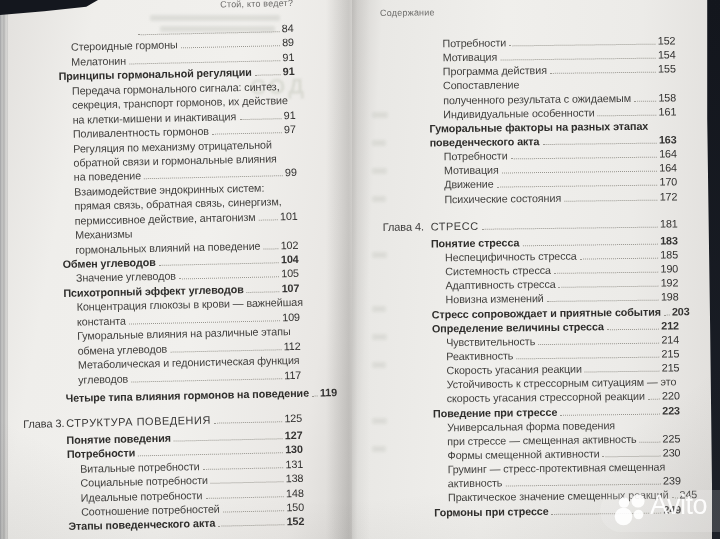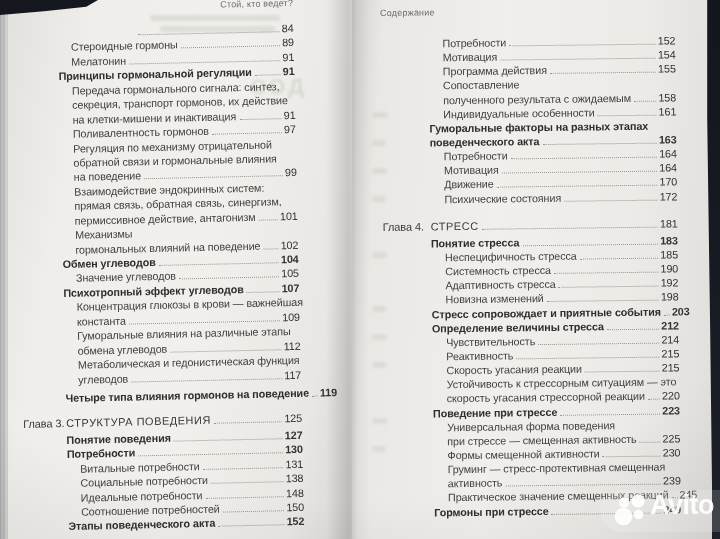--- a/index.html
+++ b/index.html
@@ -52,21 +52,21 @@
 
   
   .ghost{position:absolute;background:rgba(125,128,118,.16);filter:blur(1.5px);border-radius:2px;pointer-events:none;}
   .ghost-sod{position:absolute;left:250px;top:74px;font-size:22px;font-weight:bold;
     color:rgba(134,144,118,.20);letter-spacing:3px;filter:blur(1px);transform:rotate(-1deg);pointer-events:none;}
 
   
   .wm{position:absolute;left:600px;top:490px;width:120px;height:42px;}
   .wm-bg{position:absolute;inset:0;background:rgba(255,255,255,.16);border-radius:21px 0 0 21px;}
   .wm-logo{position:absolute;left:14px;top:4px;}
-  .wm-text{position:absolute;left:50px;top:0px;font-size:27px;font-weight:bold;
+  .wm-text{position:absolute;left:50px;top:0px;font-size:27px;font-weight:normal;
     color:rgba(255,255,255,.92);letter-spacing:-0.5px;}
 </style>
 </head>
 <body>
 
 <div class="photo">
   <div class="page-edges"></div>
   <div class="page-left"></div>
   <div class="page-right"></div>
   <div class="gutter"></div>

